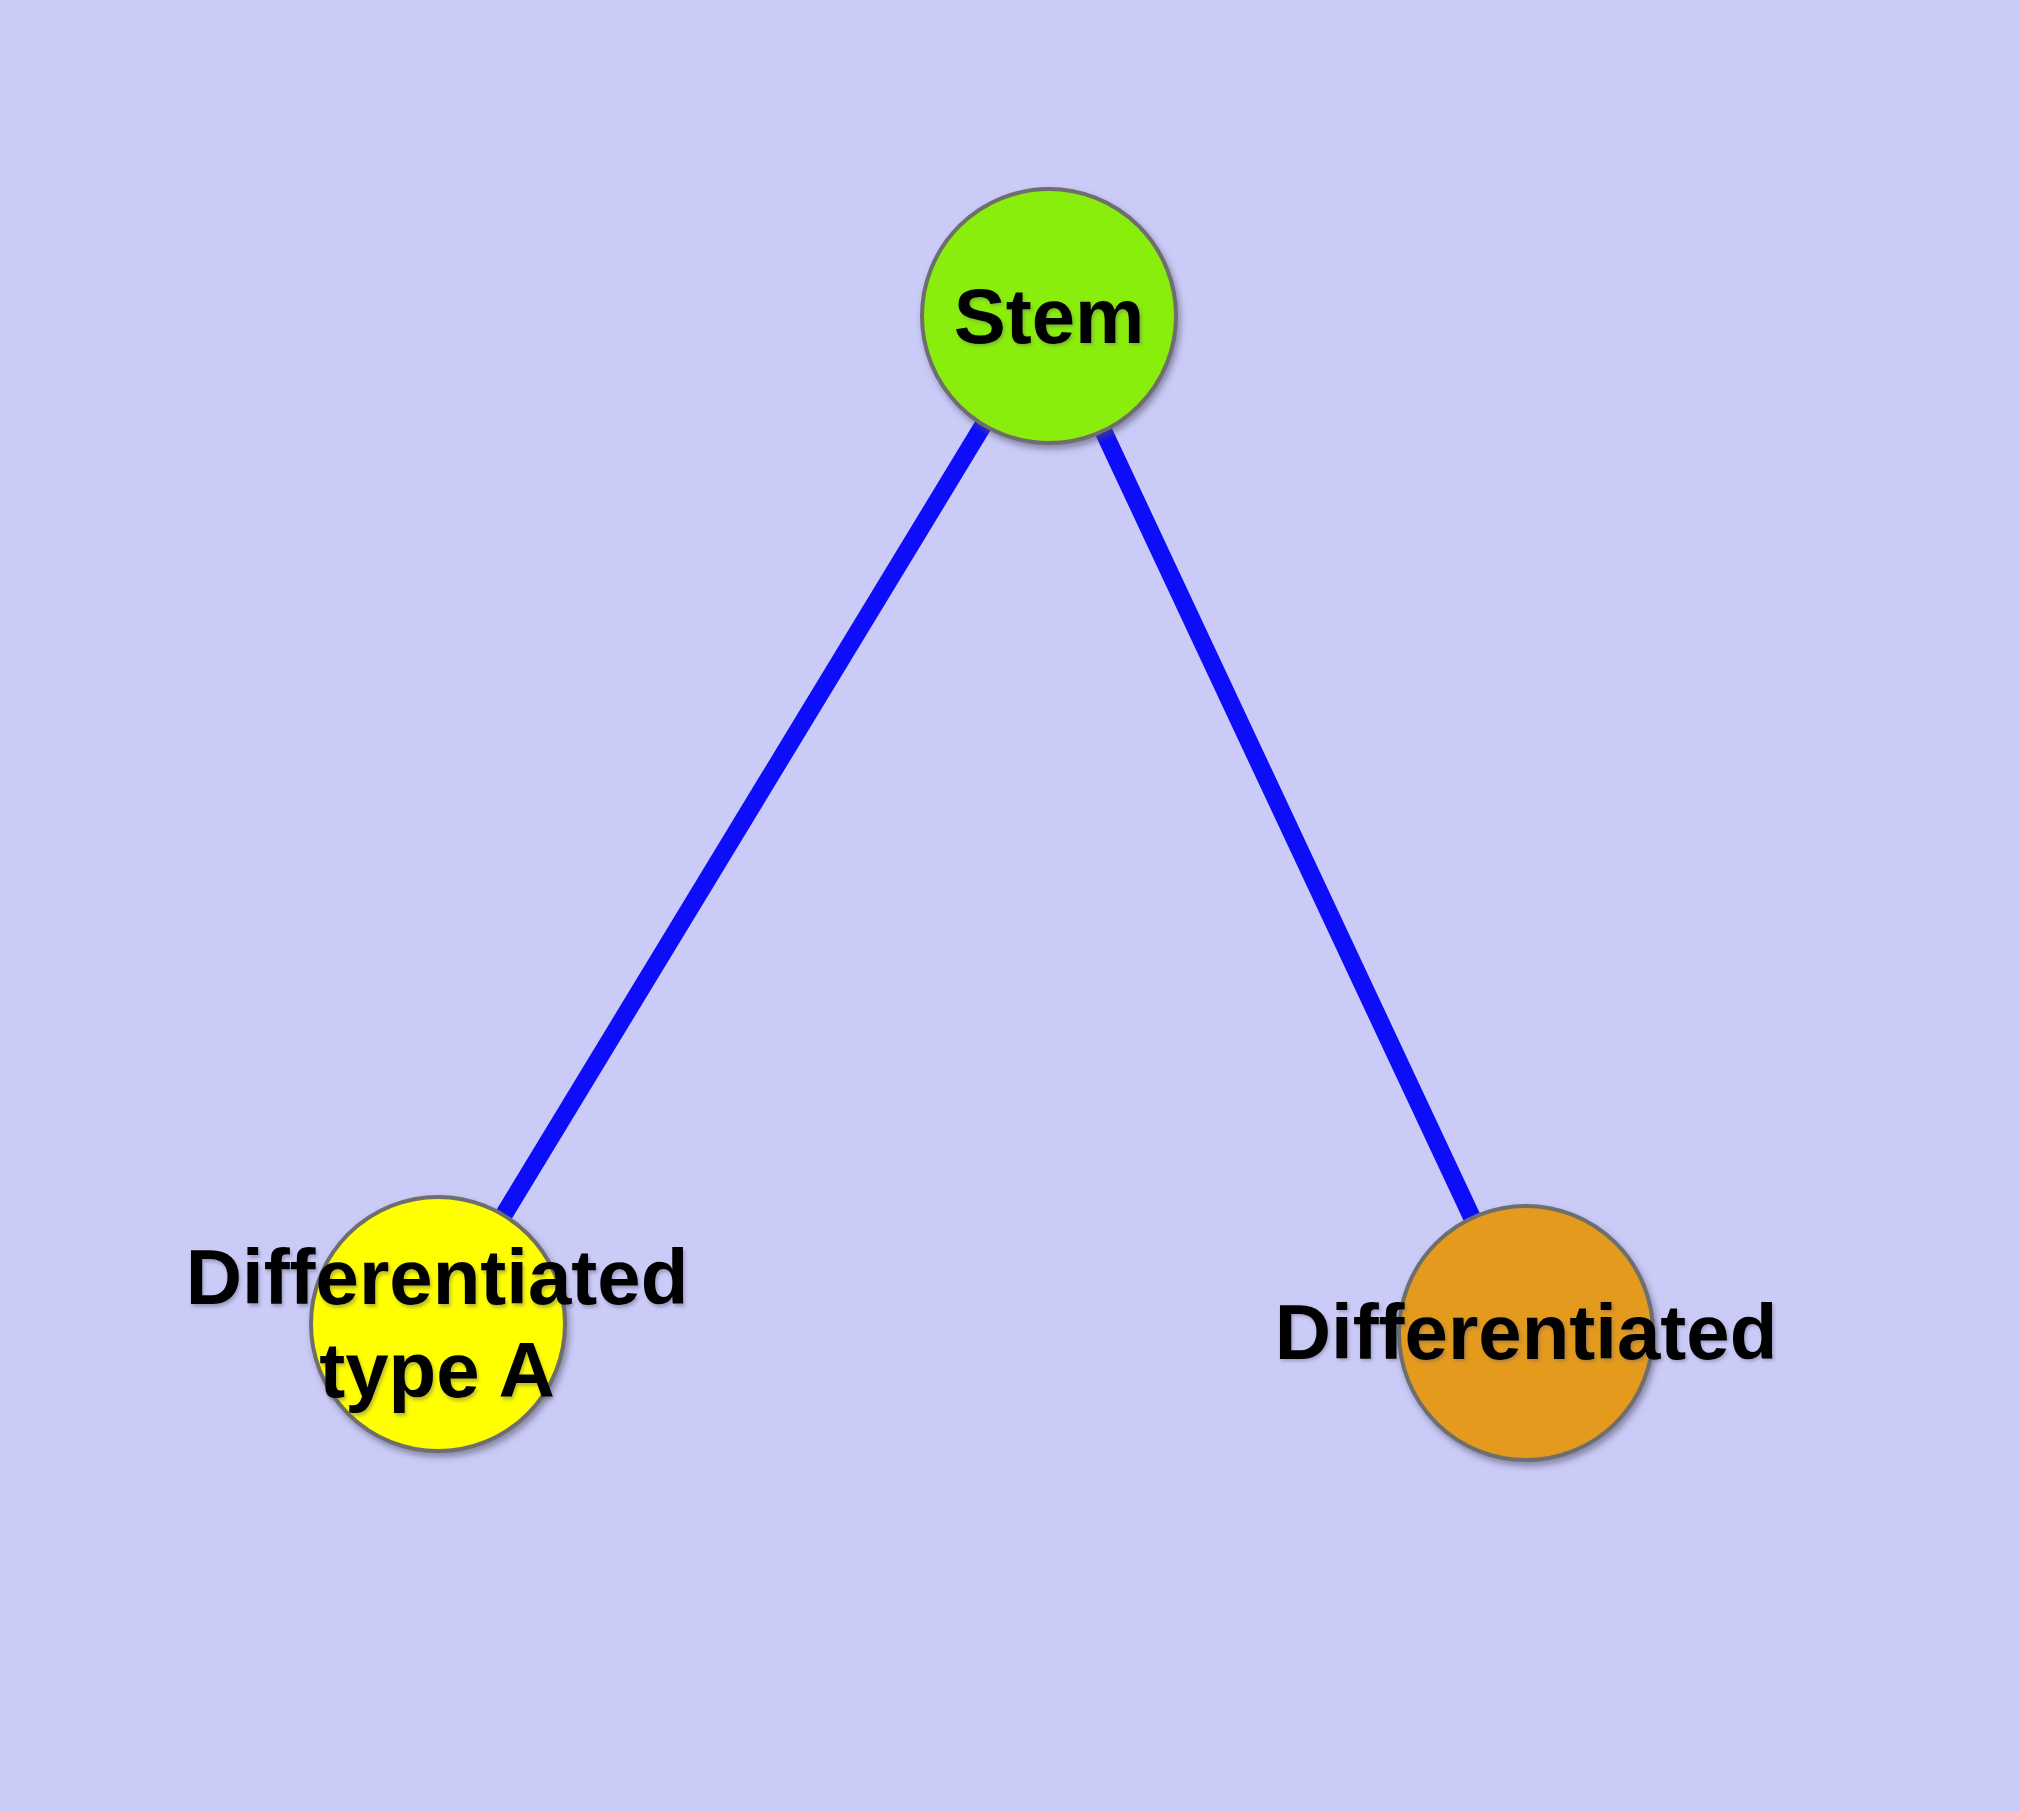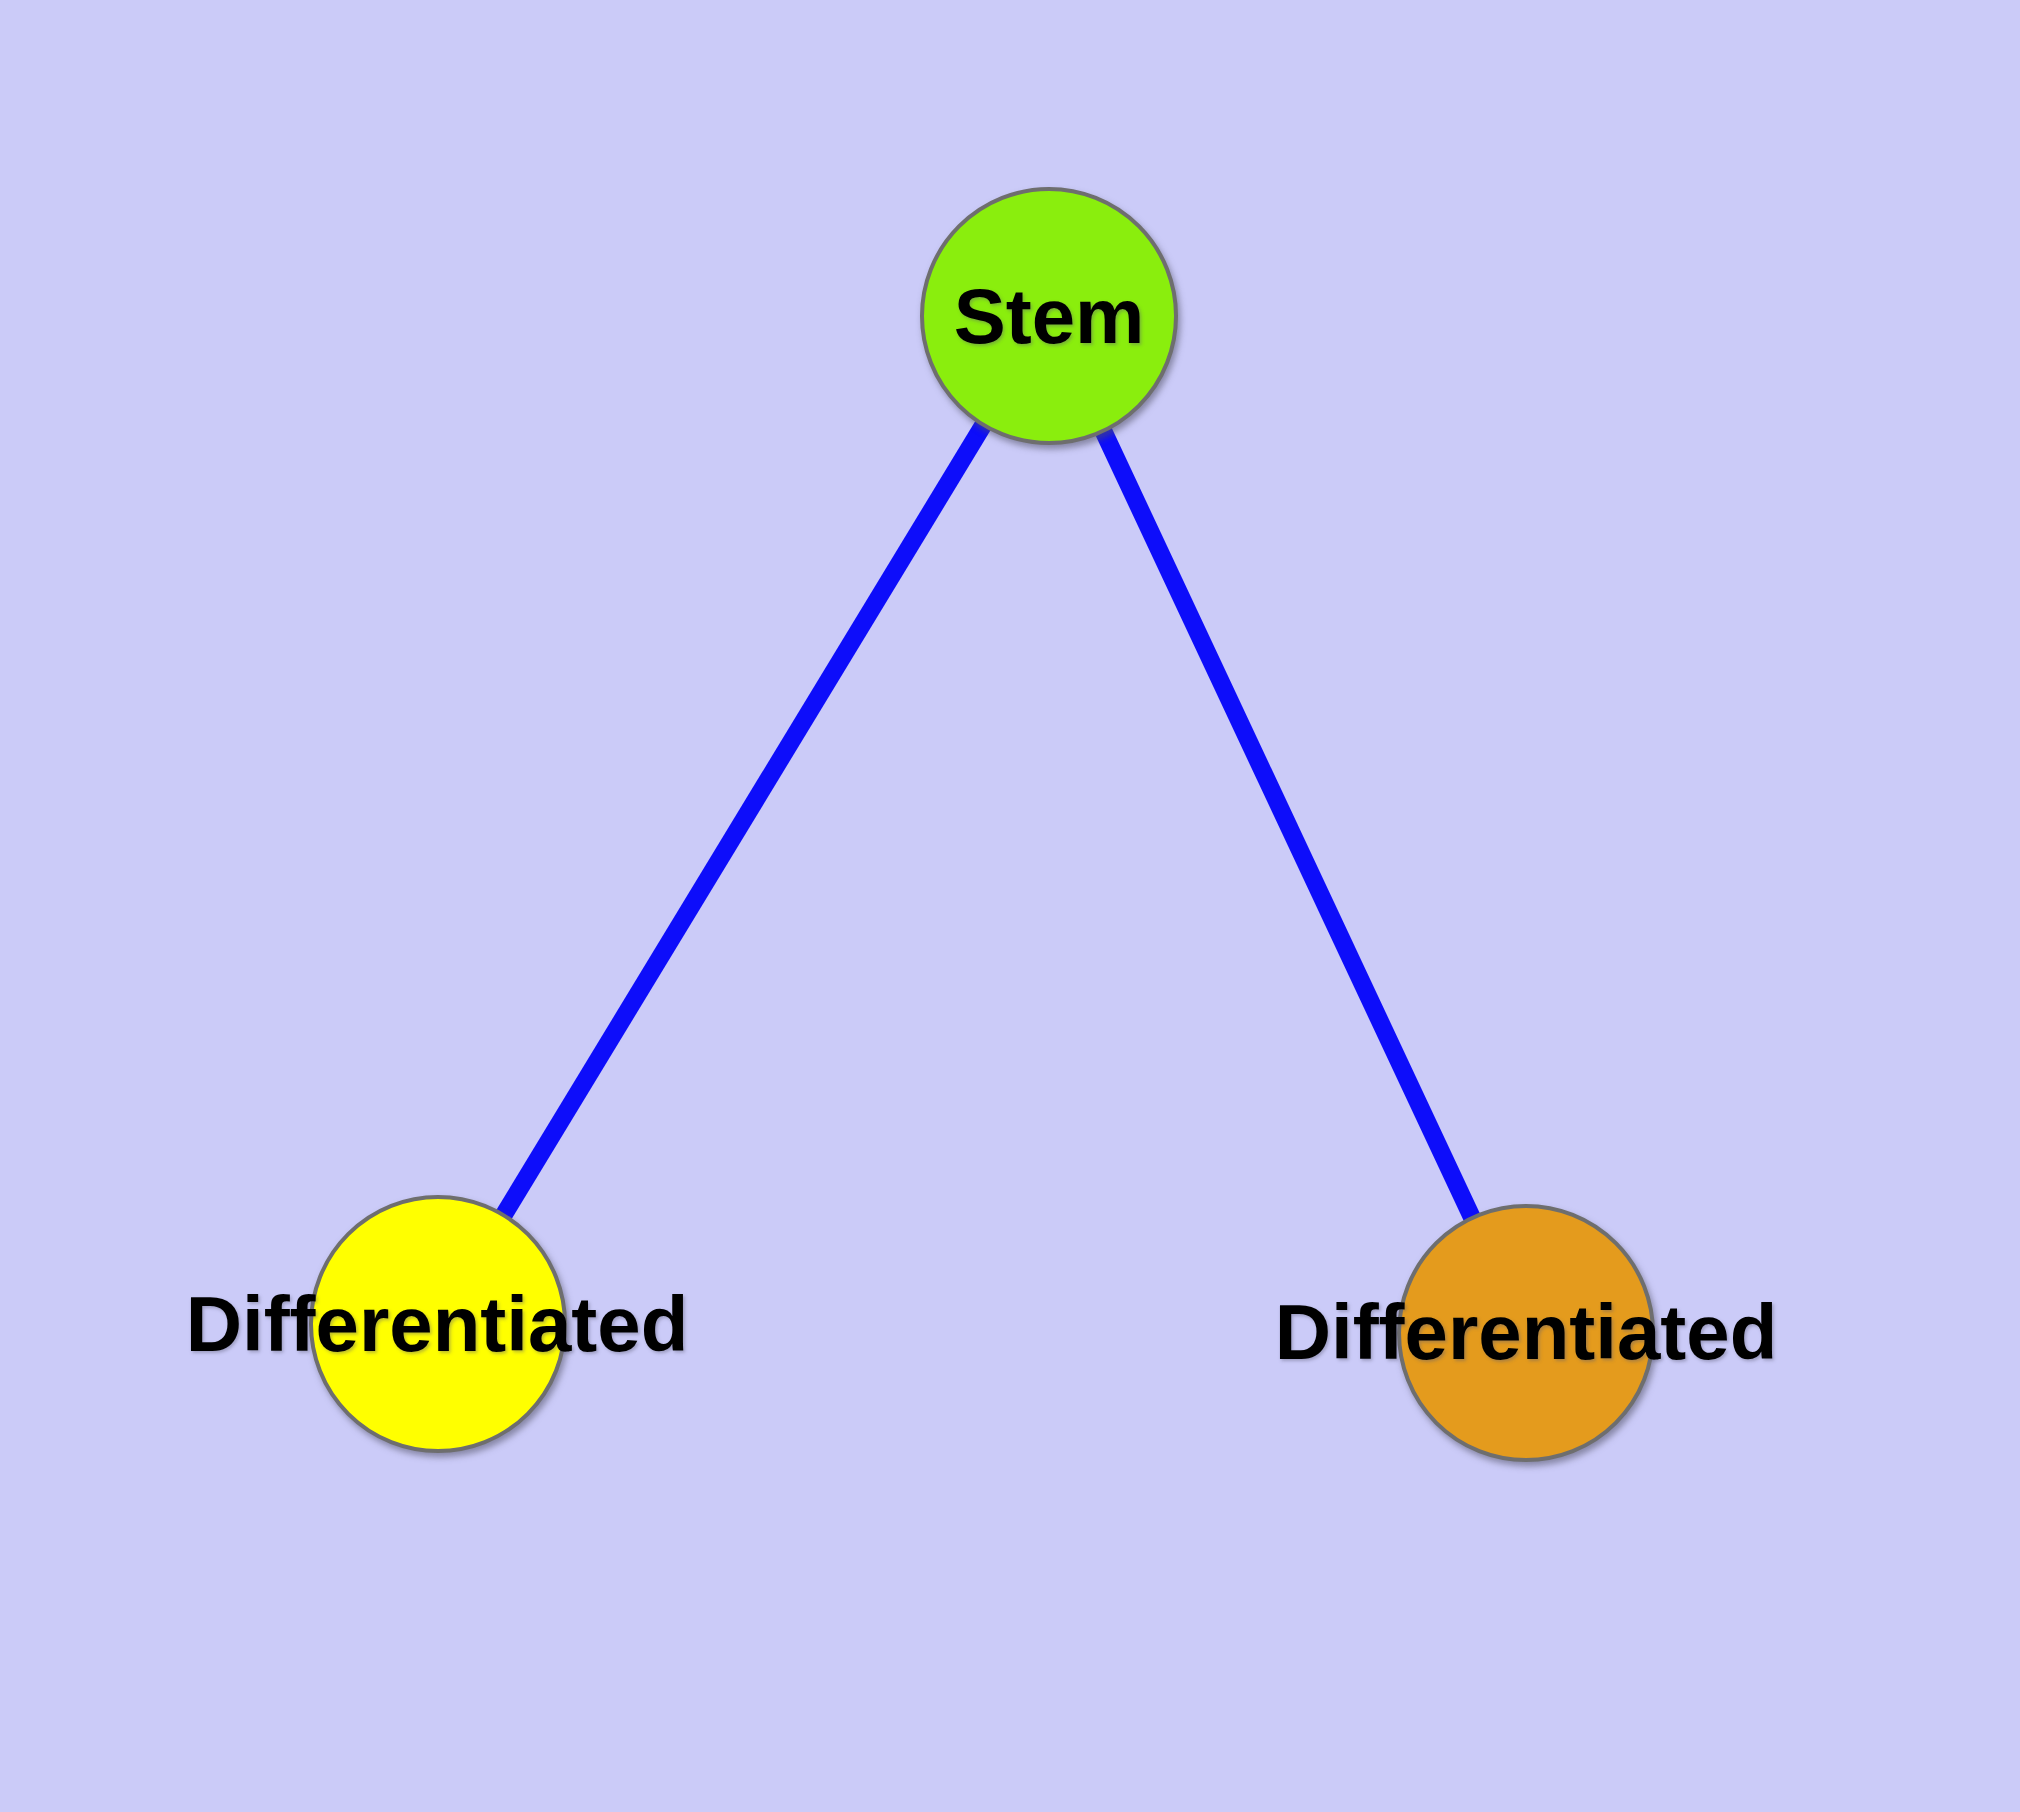--- a/index.html
+++ b/index.html
@@ -57,19 +57,20 @@
       <line x1="1238" y1="373" x2="516" y2="1562" stroke="#0D0DFA" stroke-width="21"></line>
       <line x1="1238" y1="373" x2="1800" y2="1572" stroke="#0D0DFA" stroke-width="21"></line>
     </svg>
 <div class="node" style="left: 920px; top: 187px; width: 258px; height: 258px; background: rgb(138, 238, 13); border-color: rgb(110, 110, 110);"></div>
     <div class="node-label" style="left: 1049px; top: 316px; color: rgb(0, 0, 0);">
       <div class="label-line">Stem</div>
     </div>
     <div class="node" style="left: 309px; top: 1195px; width: 258px; height: 258px; background: rgb(255, 255, 0); border-color: rgb(110, 110, 110);"></div>
     <div class="node-label" style="left: 437px; top: 1324px; color: rgb(0, 0, 0);">
       <div class="label-line">Differentiated</div>
+      <div class="label-line">type A</div>
     </div>
     <div class="node" style="left: 1397px; top: 1204px; width: 258px; height: 258px; background: rgb(228, 155, 29); border-color: rgb(110, 110, 110);"></div>
     <div class="node-label" style="left: 1526px; top: 1332px; color: rgb(0, 0, 0);">
       <div class="label-line">Differentiated</div>
     </div>
   </div>
 
 
 </body></html>

